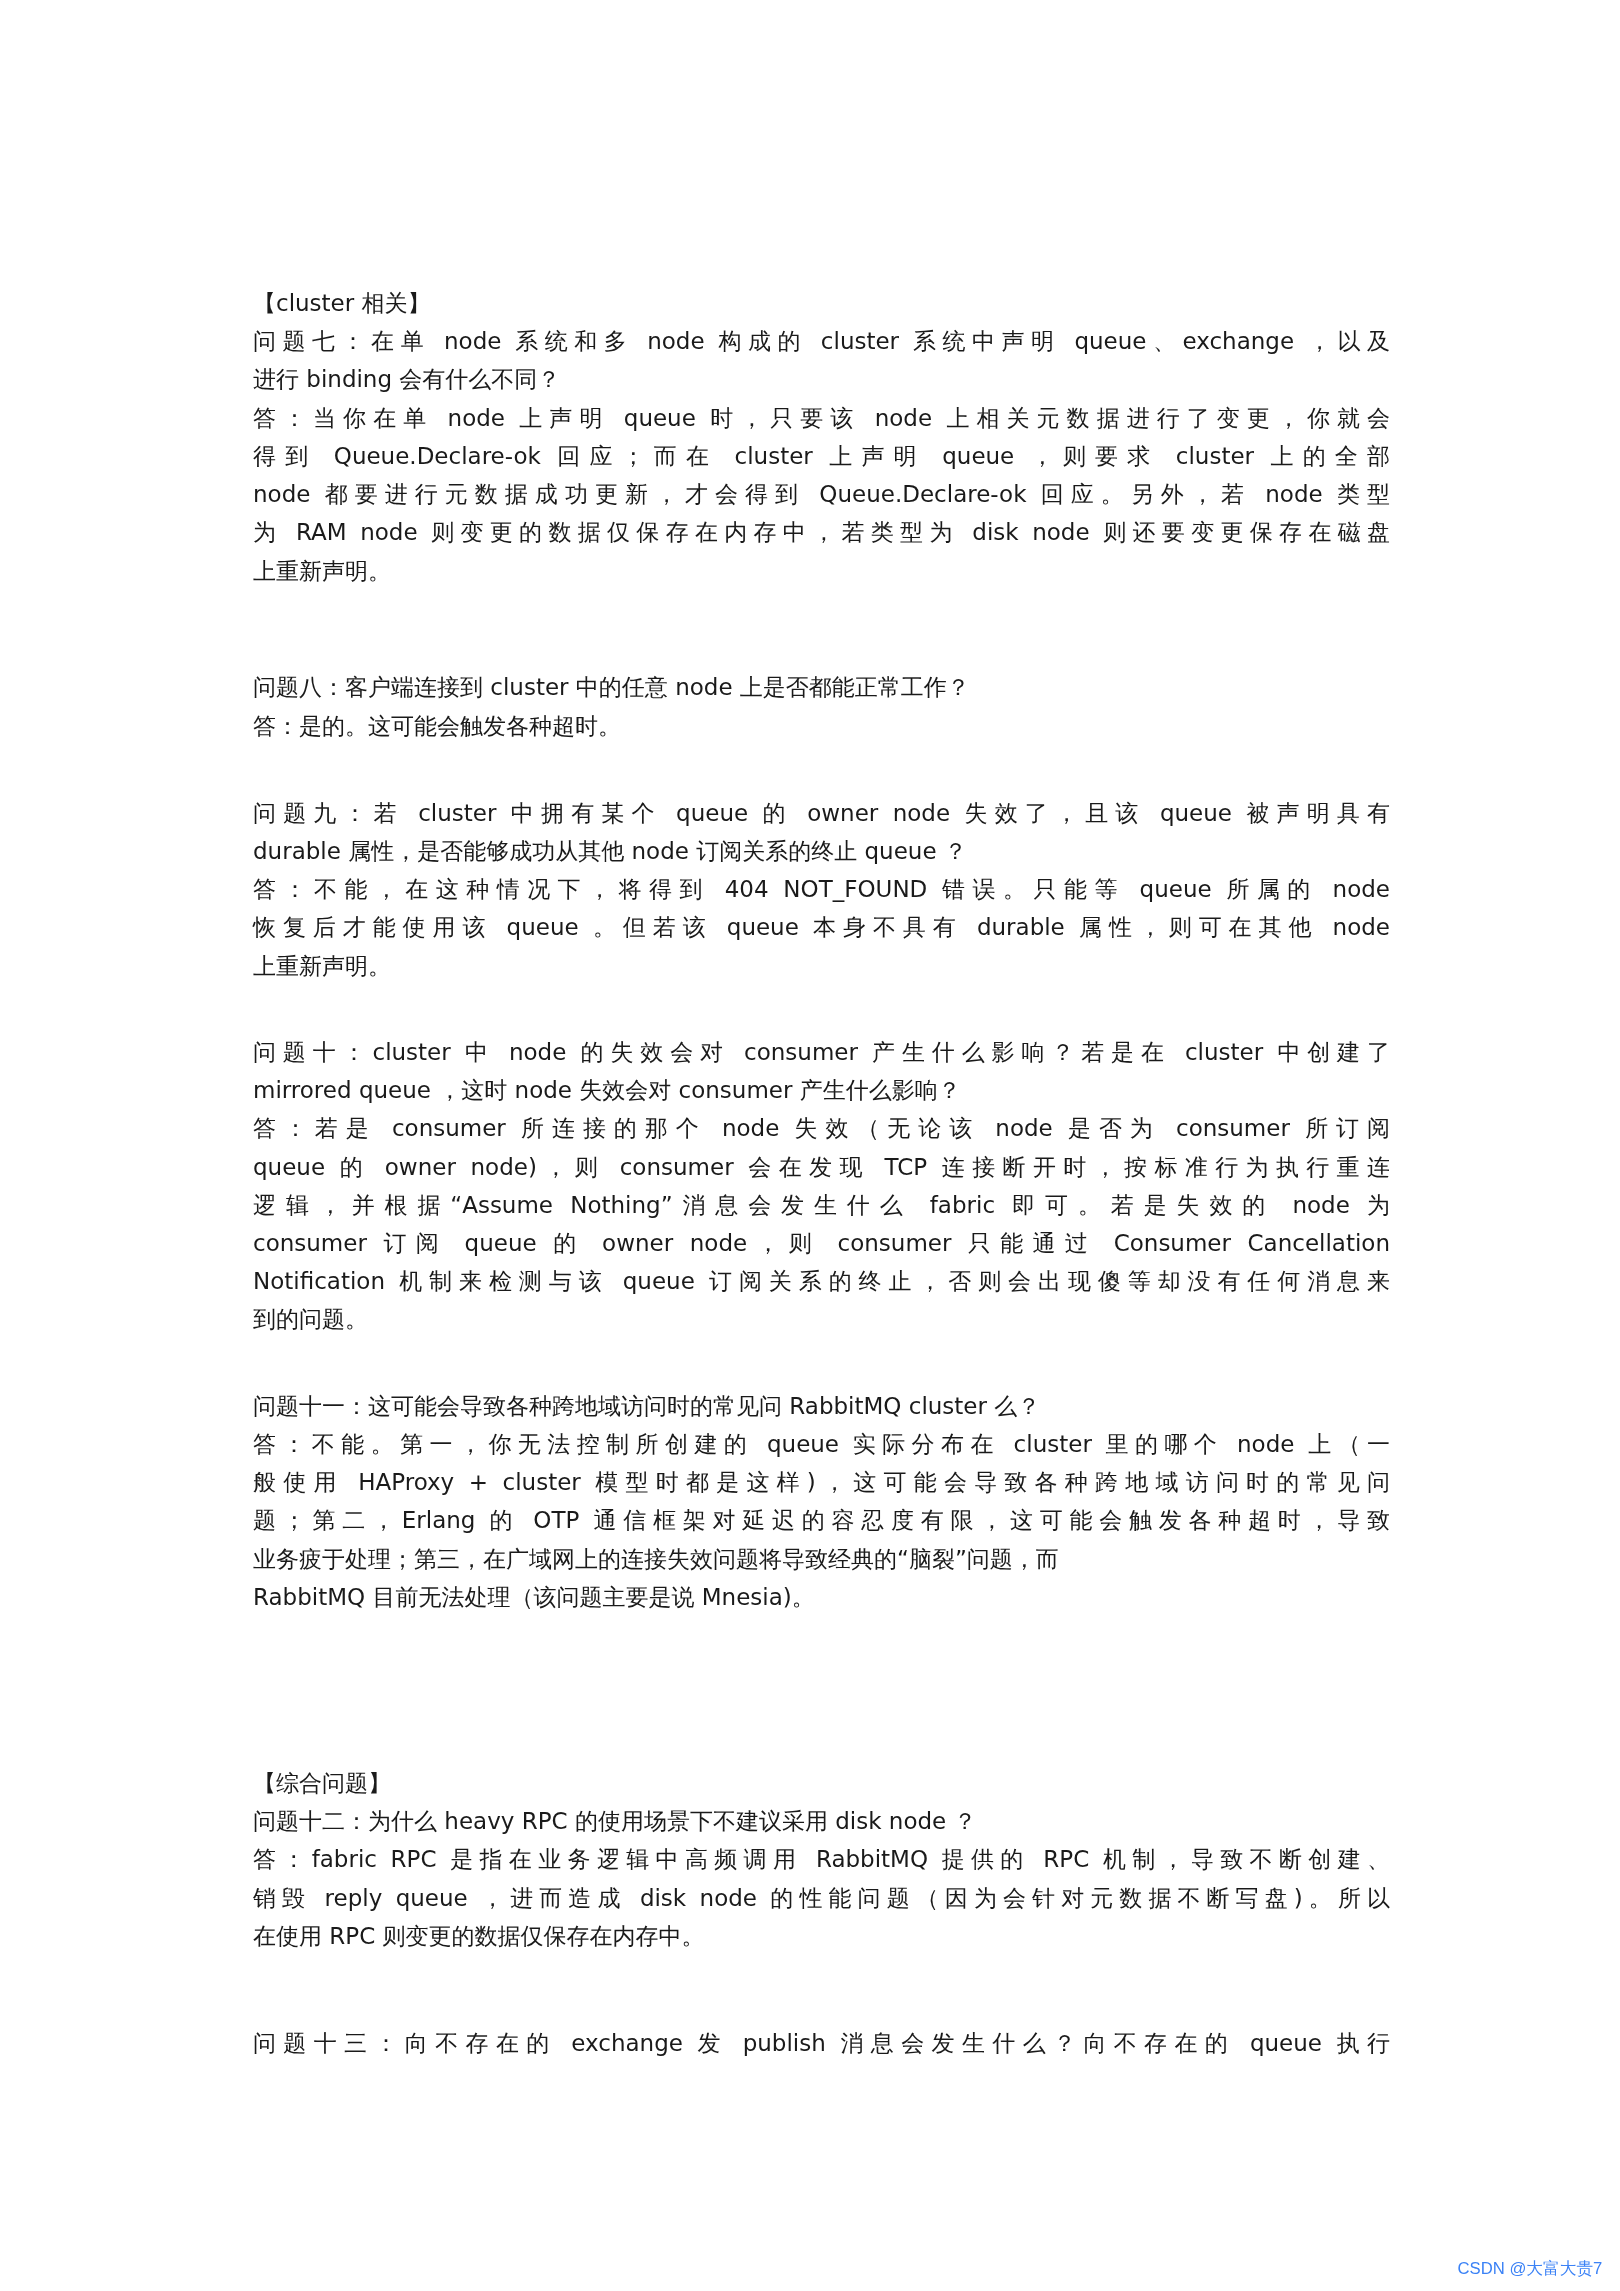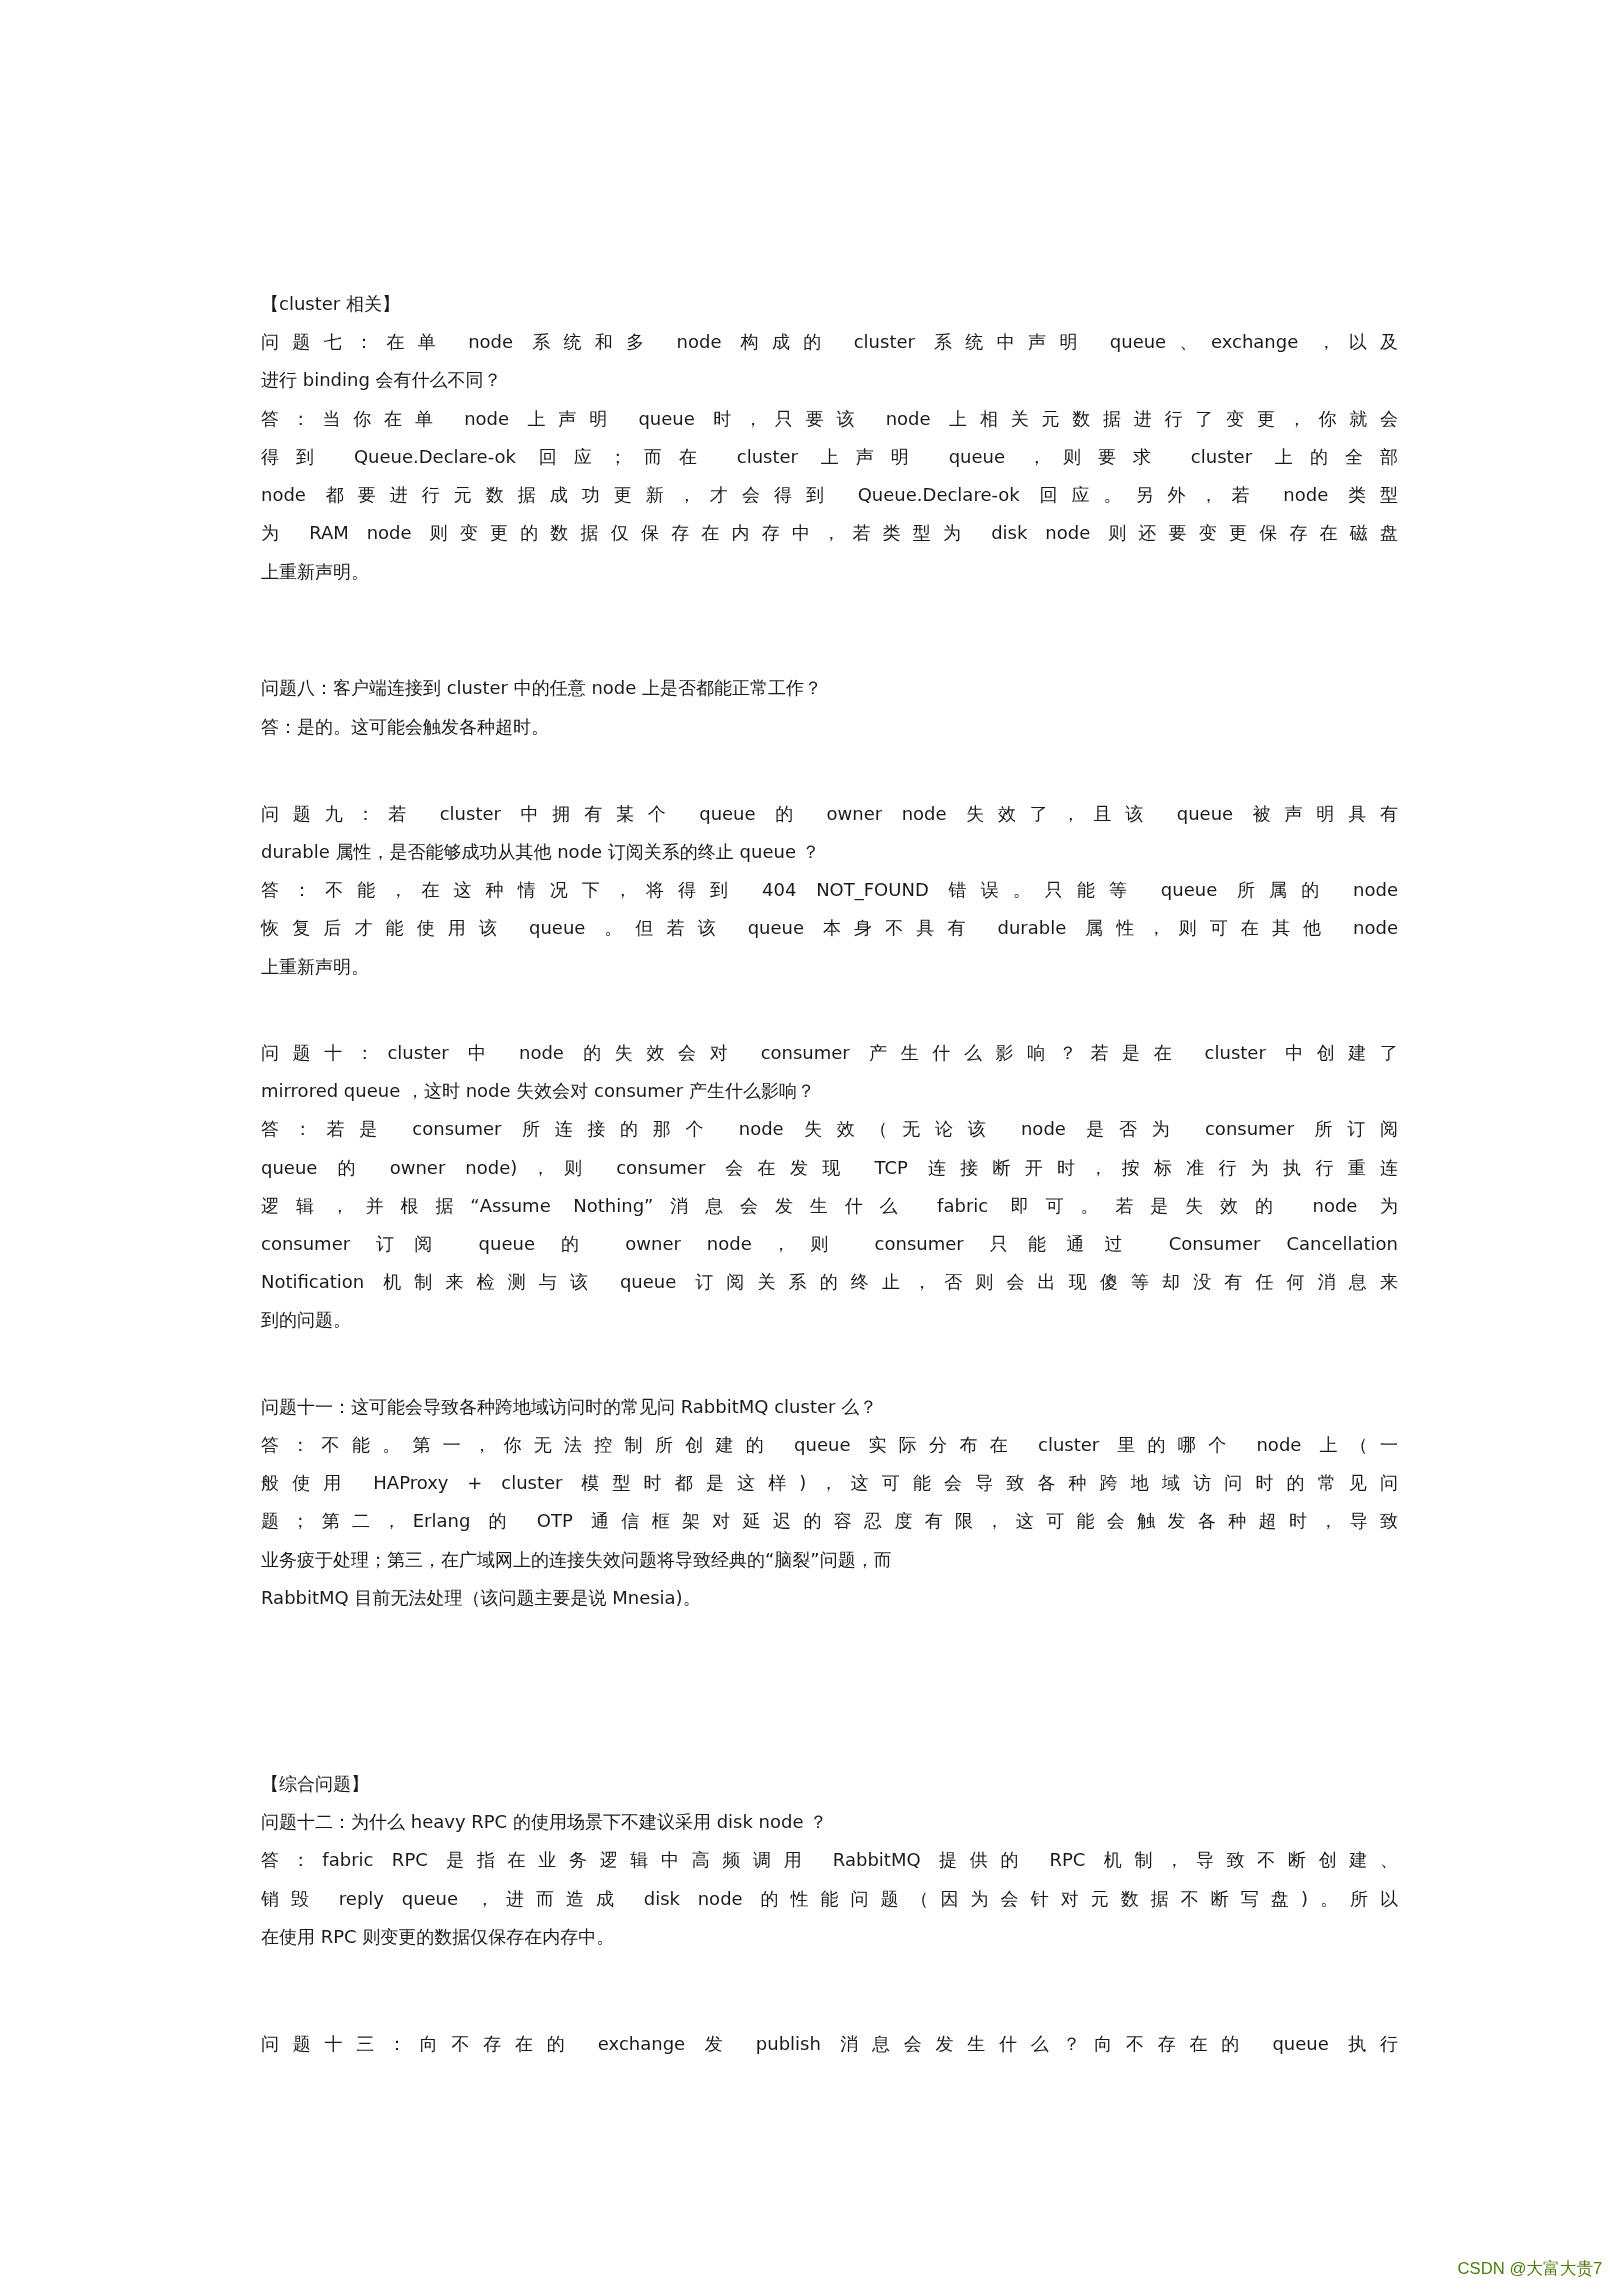--- a/index.html
+++ b/index.html
@@ -1,22 +1,22 @@
 <!DOCTYPE html>
 <html><head>
   <meta charset="utf-8">
   <style>
     html, body { margin: 0; padding: 0; background: #ffffff; }
     body { width: 1620px; height: 2292px; position: relative; overflow: hidden;
       font-family: "DejaVu Sans", "Liberation Sans", sans-serif; color: #1a1a1a; }
     .page { position: absolute; left: 245px; top: 284px; width: 1137px; }
-    .line { position: absolute; left: 16px; width: 1137px; height: 39px; font-size: 18px;
+    .line { position: absolute; left: 8px; width: 1137px; height: 39px; font-size: 23px;
       line-height: 39px; white-space: nowrap; text-align: justify; text-align-last: justify; letter-spacing: 0px; }
     .line.last { text-align-last: left; }
-    .watermark { position: absolute; right: 17.6px; bottom: 11.8px; font-size: 16.7px; color: #4d7c0f;
+    .watermark { position: absolute; right: 17.6px; bottom: 11.8px; font-size: 16.7px; color: #3b82f6;
       font-family: "Liberation Sans", sans-serif; }
   </style>
 </head>
 <body>
 
 <div class="page">
 
   <div class="line last" style="top:0px">【cluster 相关】</div>
 
   <div class="line" style="top:38px">问题七：在单 node 系统和多 node 构成的 cluster 系统中声明 queue、exchange ，以及</div>

